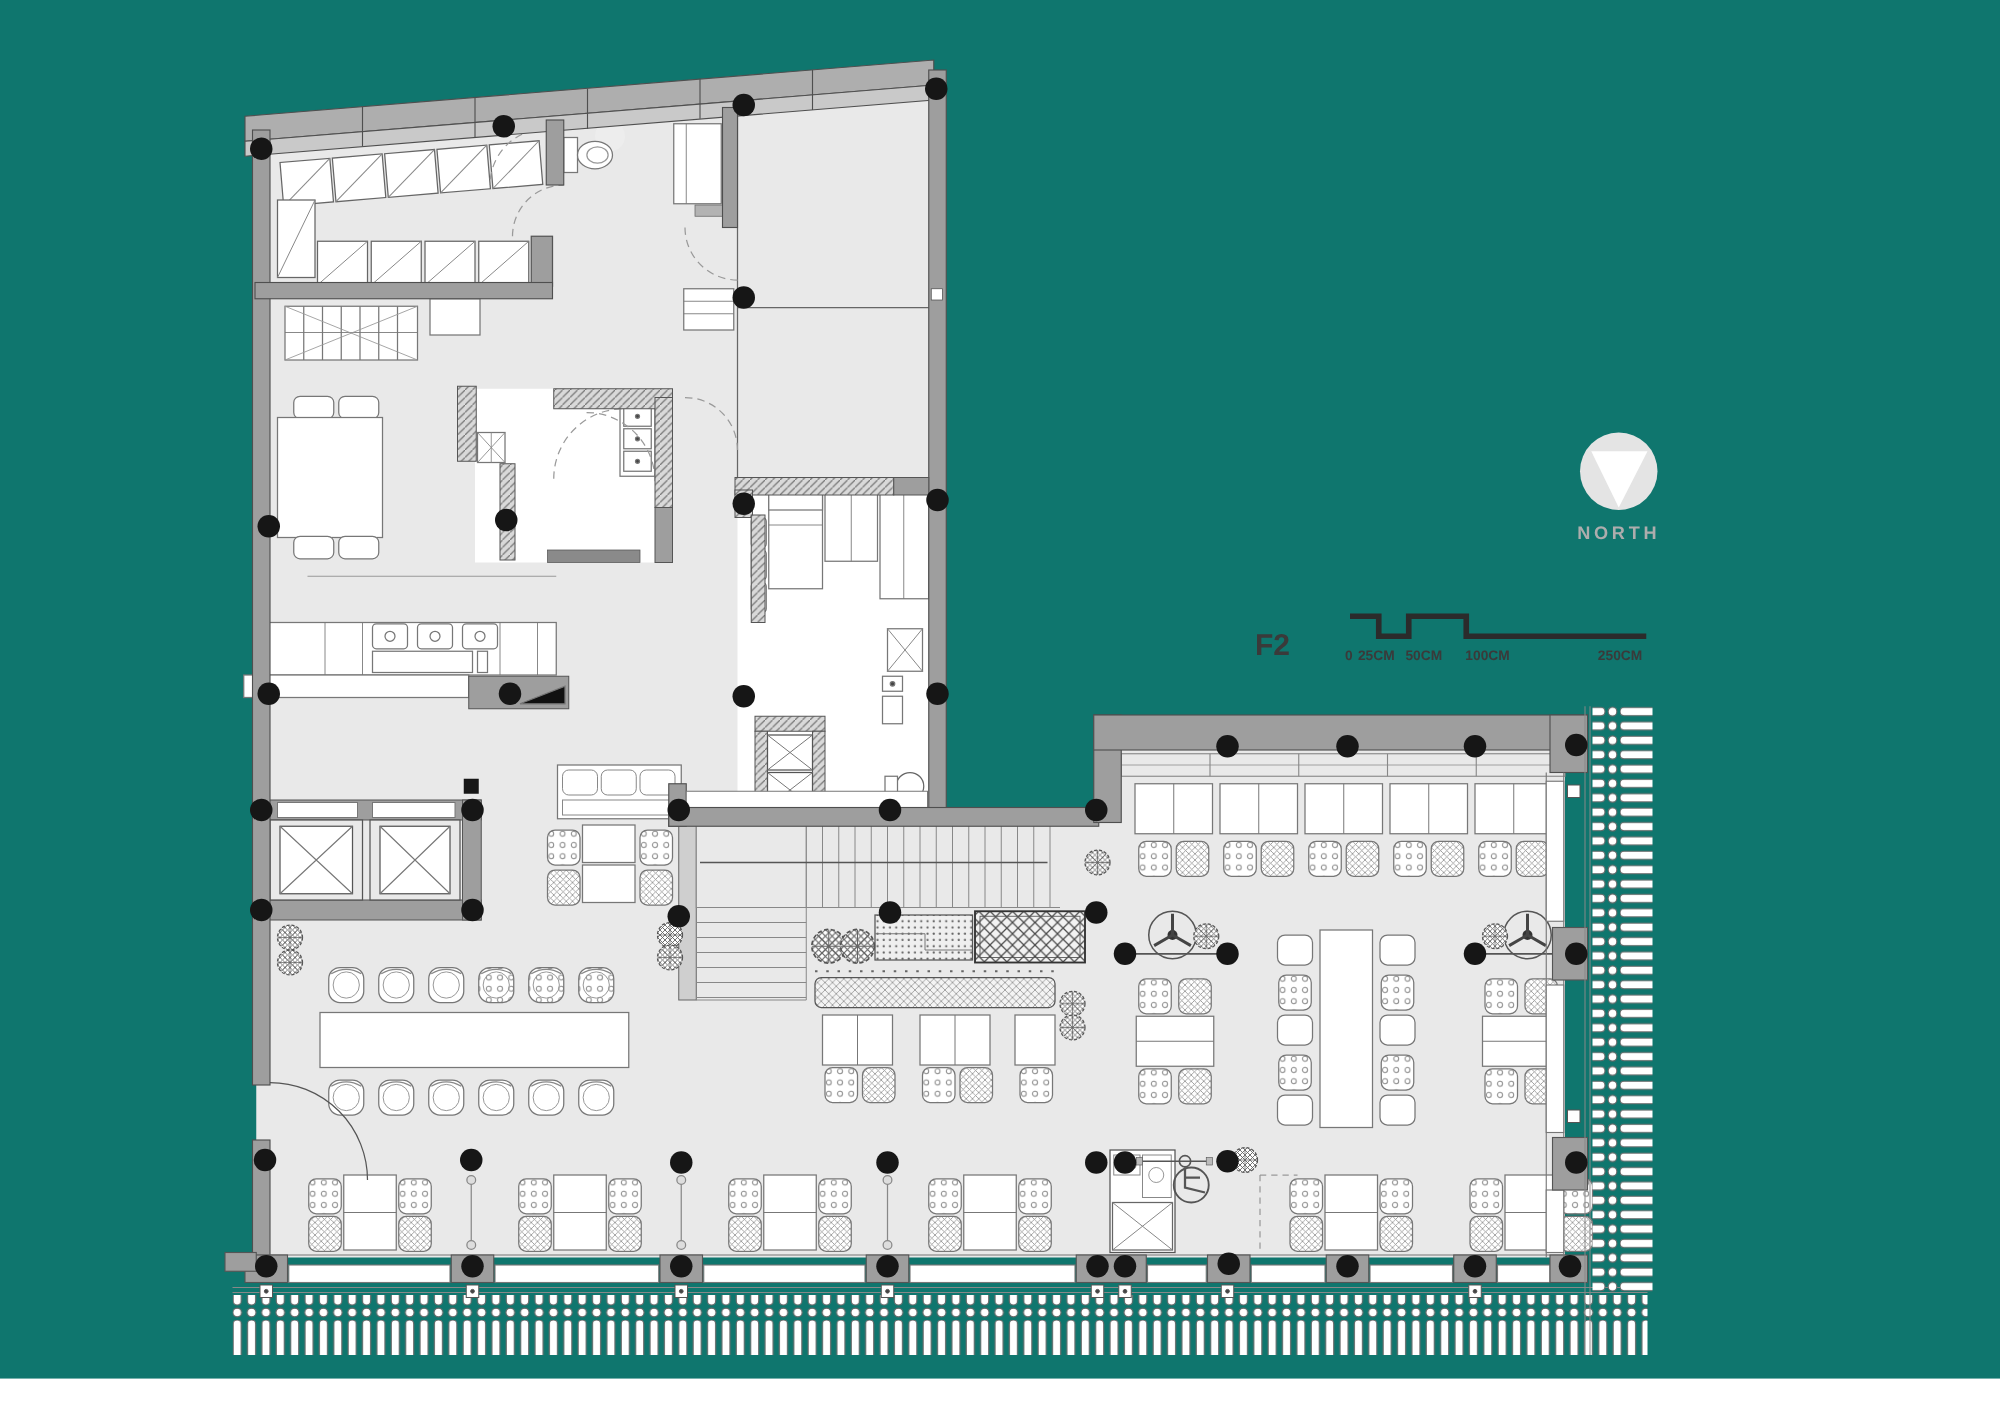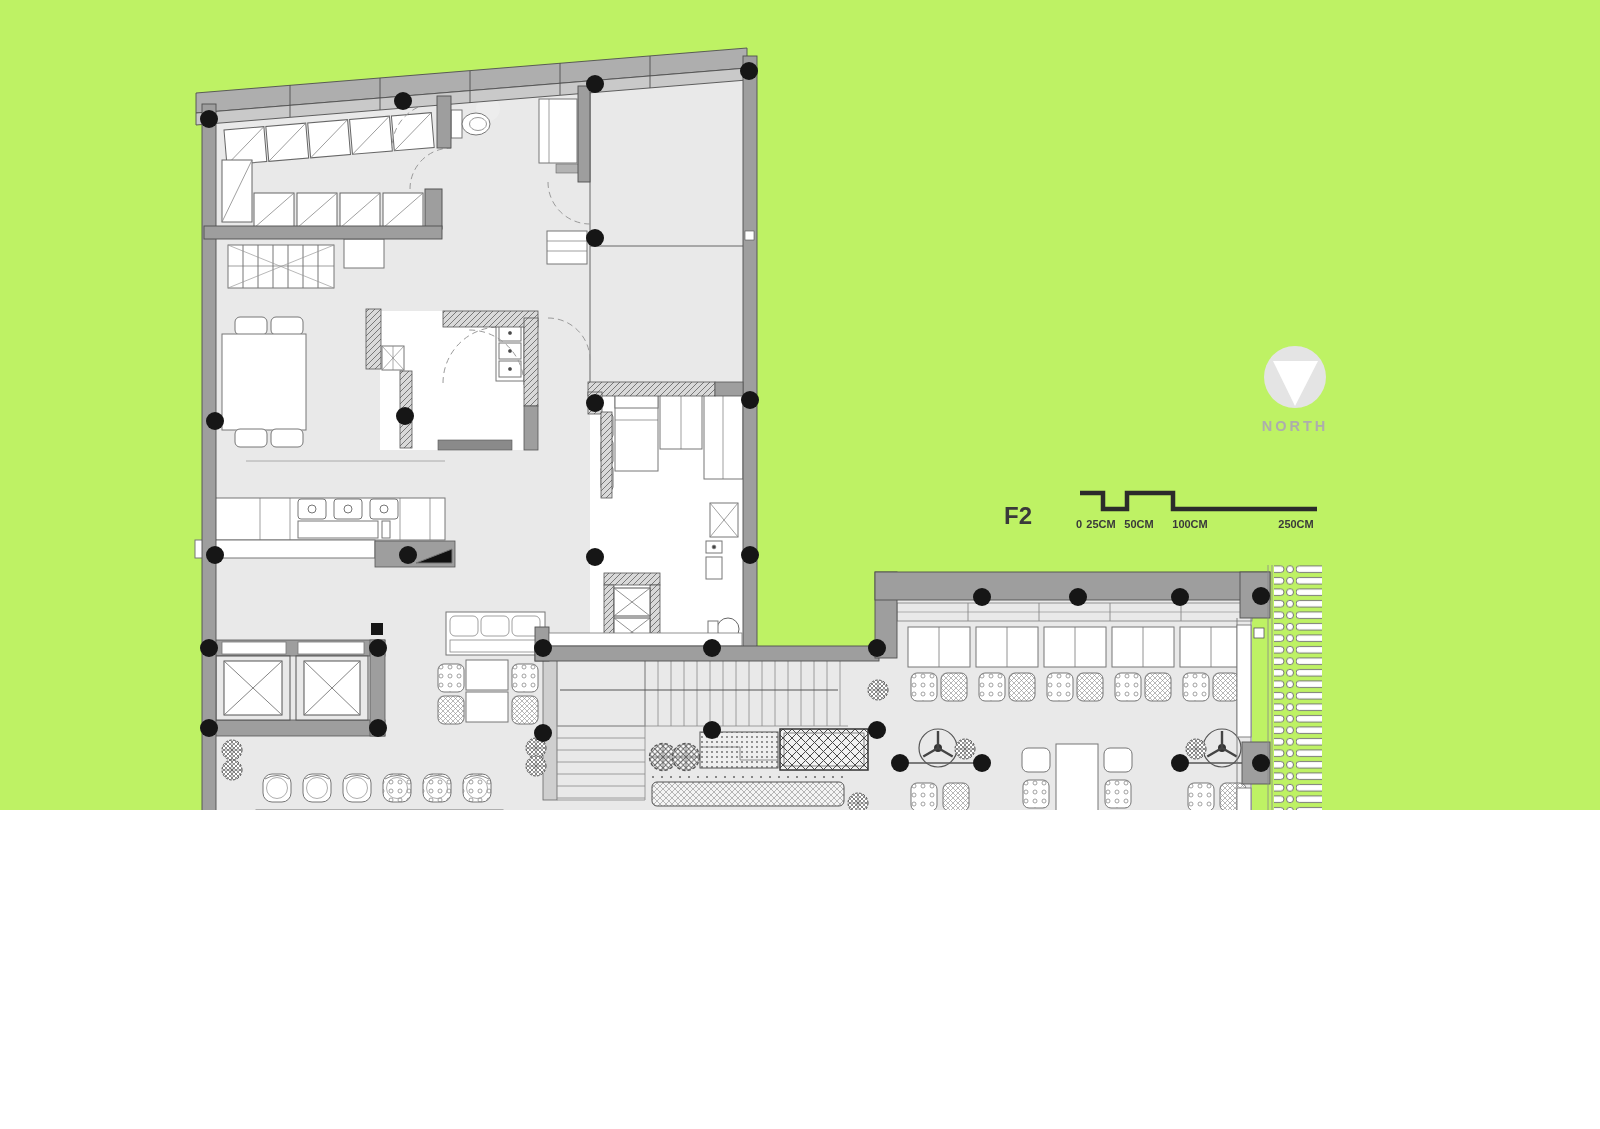--- a/index.html
+++ b/index.html
@@ -1,16 +1,16 @@
 <!DOCTYPE html>
 <html><head>
 <meta charset="utf-8">
 <style>
   html,body{margin:0;padding:0;background:#ffffff;}
-  .stage{position:relative;width:1600px;height:810px;background:#bef264;overflow:hidden;
+  .stage{position:relative;width:1600px;height:1103px;background:#0f766e;overflow:hidden;
          font-family:"Liberation Sans", sans-serif;}
   svg{display:block}
   text{font-family:"Liberation Sans", sans-serif;}
   .north-label{font-size:14.5px;font-weight:bold;letter-spacing:3px;}
   .scale-label{font-size:11px;font-weight:bold;}
   .floor-label{font-size:24px;font-weight:bold;}
 </style>
 </head>
 <body>
 

